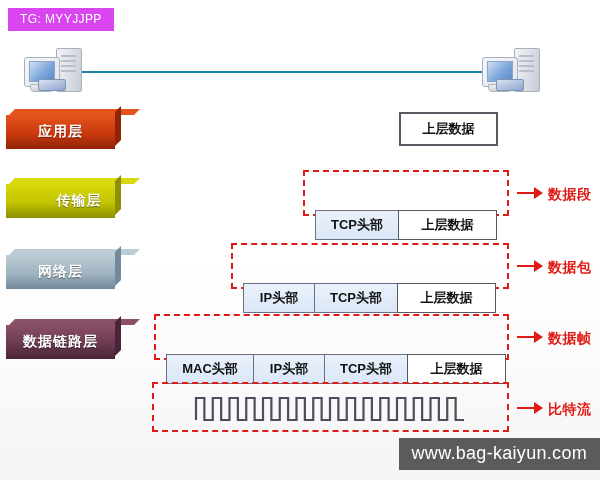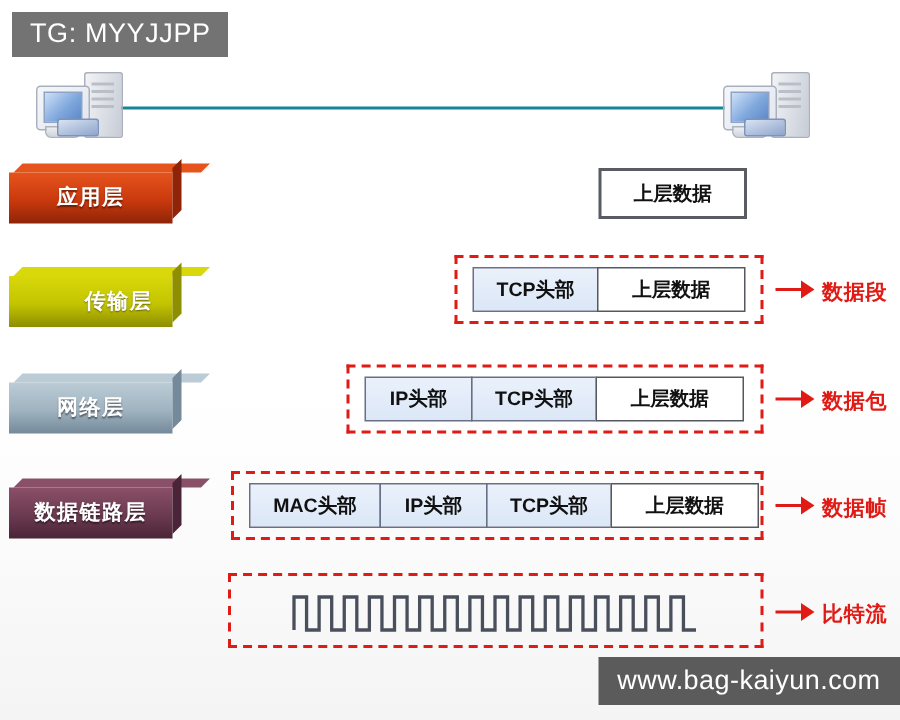--- a/index.html
+++ b/index.html
@@ -7,22 +7,22 @@
     width:600px;height:480px;overflow:hidden;
     font-family:"Liberation Sans","DejaVu Sans",sans-serif;
     background:linear-gradient(180deg,#ffffff 0%,#ffffff 55%,#fbfbfb 75%,#f4f4f4 100%);
     position:relative;
   }
   #stage{position:absolute;left:0;top:0;width:600px;height:480px;}
 
   
   .tag{
     position:absolute;left:8px;top:8px;
-    background:#737373;color:#fff;
-    font-size:18px;letter-spacing:.4px;
+    background:#d946ef;color:#fff;
+    font-size:12px;letter-spacing:.4px;
     padding:4px 12px 5px 12px;
     white-space:nowrap;
   }
   
   .wm{
     position:absolute;right:0px;bottom:10px;
     background:#5b5b5b;color:#fff;
     font-size:18px;letter-spacing:.3px;
     padding:5px 13px 6px 13px;
     white-space:nowrap;
@@ -75,21 +75,21 @@
     position:absolute;left:6px;top:-6px;width:125px;height:6px;
     transform:skewX(-45deg);
   }
   .bar .side3d{
     position:absolute;right:-6px;top:-6px;width:6px;height:34px;
     transform:skewY(-45deg);
   }
   .bar span.lbl{position:relative;z-index:3;}
 
   
-  .row{position:absolute;display:flex;align-items:stretch;}
+  .row{position:absolute;display:flex;align-items:stretch;margin-top:32px;}
   .cell{
     height:30px;box-sizing:border-box;
     display:flex;align-items:center;justify-content:center;
     font-size:13px;font-weight:bold;color:#111;
     border:1px solid #6b6f86;
     white-space:nowrap;
   }
   .cell.hdr{background:linear-gradient(180deg,#eaf1fb 0%,#dbe7f7 100%);}
   .cell.data{background:#ffffff;border-color:#55585f;}
   .cell + .cell{margin-left:-1px;}

